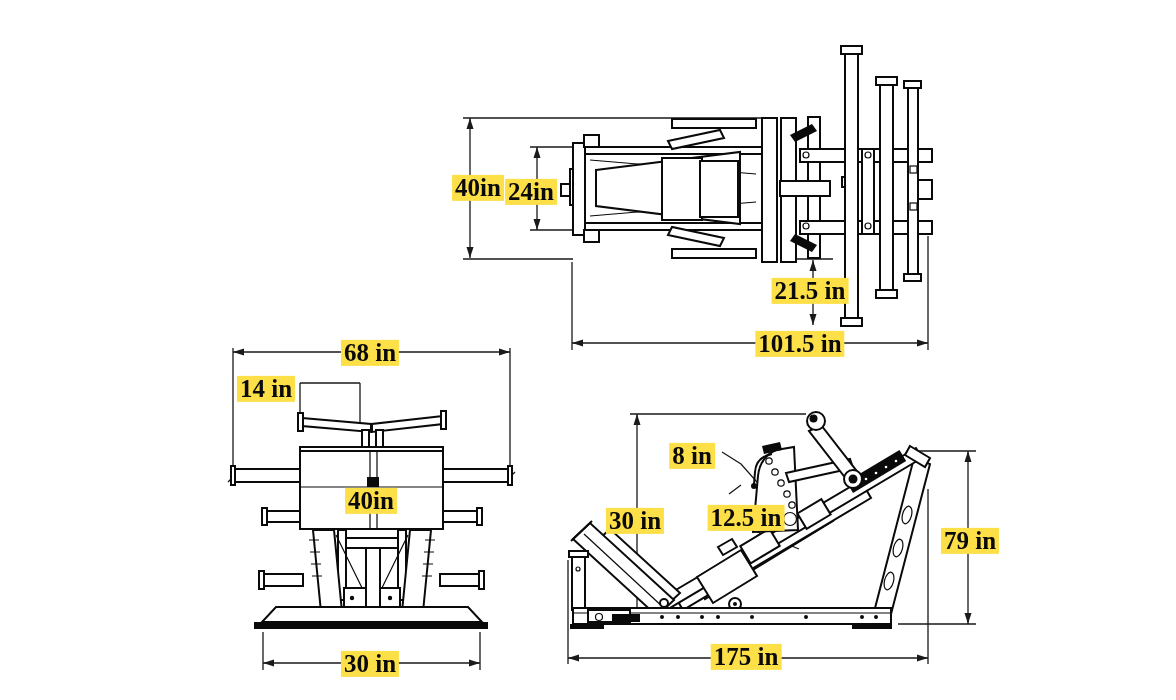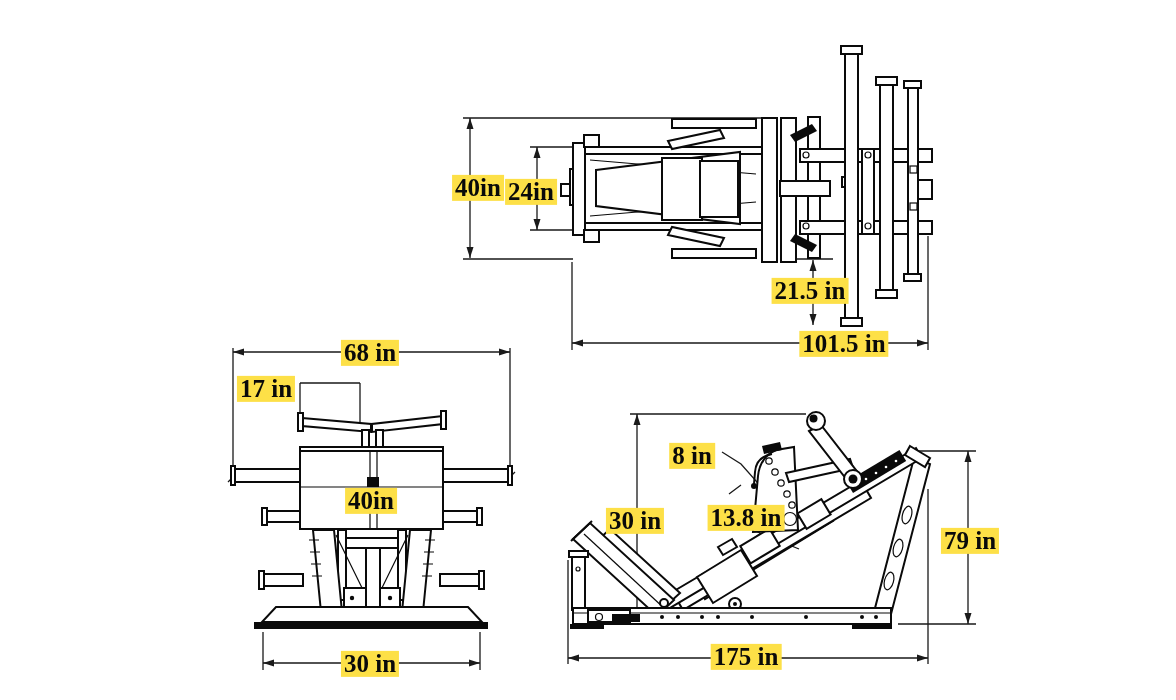--- a/index.html
+++ b/index.html
@@ -230,26 +230,26 @@
       <circle class="solid" cx="806" cy="617" r="2"></circle>
       <circle class="solid" cx="862" cy="617" r="2"></circle>
       <circle class="solid" cx="876" cy="617" r="2"></circle>
     </g>
   </g>
 </svg>
 
 <div class="dim-label" style="left:478px;top:188px">40in</div>
 <div class="dim-label" style="left:531px;top:192px">24in</div>
 <div class="dim-label" style="left:810px;top:291px">21.5 in</div>
-<div class="dim-label" style="left:844px;top:344px">101.5 in</div>
+<div class="dim-label" style="left:800px;top:344px">101.5 in</div>
 
 <div class="dim-label" style="left:370px;top:353px">68 in</div>
-<div class="dim-label" style="left:266px;top:389px">17 in</div>
+<div class="dim-label" style="left:266px;top:389px">14 in</div>
 <div class="dim-label" style="left:371px;top:501px">40in</div>
 <div class="dim-label" style="left:370px;top:664px">30 in</div>
 
 <div class="dim-label" style="left:692px;top:456px">8 in</div>
 <div class="dim-label" style="left:635px;top:521px">30 in</div>
-<div class="dim-label" style="left:746px;top:518px">13.8 in</div>
+<div class="dim-label" style="left:746px;top:518px">12.5 in</div>
 <div class="dim-label" style="left:970px;top:541px">79 in</div>
 <div class="dim-label" style="left:746px;top:657px">175 in</div>
 
 </div>
 
 </body></html>

